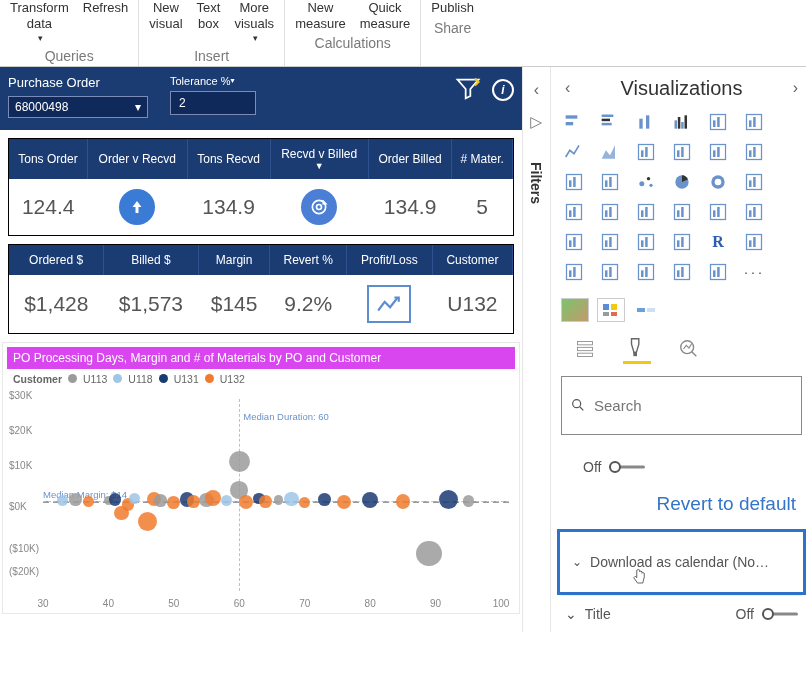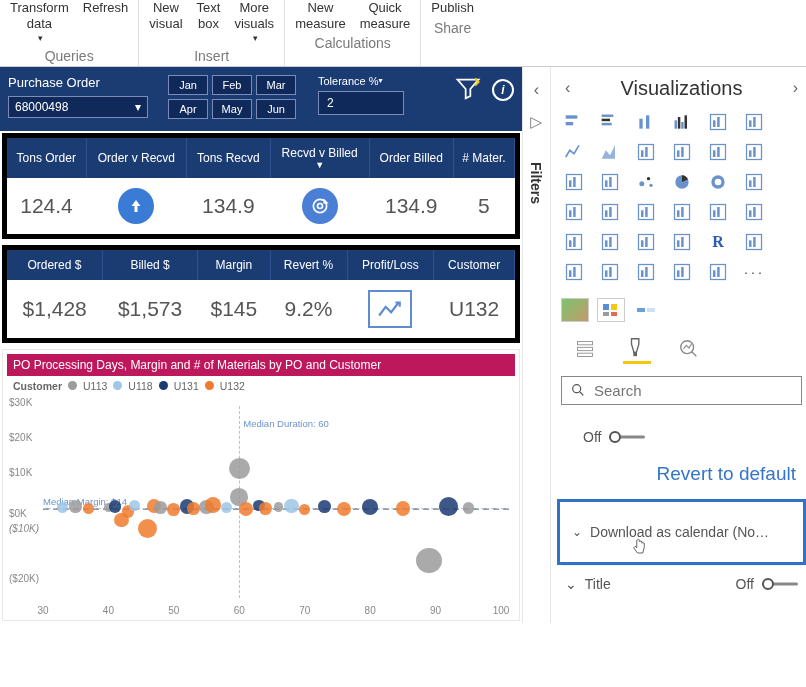--- a/index.html
+++ b/index.html
@@ -32,30 +32,30 @@
     .tol-label { color: #fff; font-size: 11px; margin-bottom: 4px; display: flex; align-items: center; }
     .tol-input { background: #0f2a5a; border: 1px solid #7a8bb8; color: #fff; padding: 4px 8px; width: 86px; }
     .icon-block { margin-left: auto; display: flex; gap: 10px; align-items: center; color: #fff; }
     .funnel-svg { width: 28px; height: 28px; }
     .info-circle { width: 22px; height: 22px; border: 2px solid #fff; border-radius: 50%; color: #fff; display: flex; align-items: center; justify-content: center; font-weight: 700; font-style: italic; }
 
     
     table.kpi { border-collapse: collapse; width: 100%; background: #fff; }
     table.kpi th { background: #1b3b73; color: #fff; font-size: 12px; font-weight: 400; padding: 8px 4px; text-align: center; border-right: 1px solid #2e5190; min-height: 38px; }
     table.kpi td { font-size: 21px; text-align: center; padding: 10px 4px; color: #555; }
-    .table-wrap { border: 5px solid #000000; margin: 2px; }
+    .table-wrap { border: 1px solid #000000; margin: 8px; }
     .sort-caret { font-size: 9px; display: block; }
 
     .blue-circle { width: 36px; height: 36px; border-radius: 50%; background: #3a7bd5; display: inline-flex; align-items: center; justify-content: center; }
     .target-circle { width: 36px; height: 36px; border-radius: 50%; background: #4a7fd5; display: inline-flex; align-items: center; justify-content: center; color: #fff; }
     .trend-box { width: 44px; height: 38px; border: 2px solid #5d8dcf; display: inline-flex; align-items: center; justify-content: center; color: #5d8dcf; }
 
     
     .chart-wrap { border: 1px solid #e8e8e8; margin: 2px; padding: 4px; }
-    .chart-title { background: #be185d; color: #fff; font-size: 12px; padding: 4px 6px; }
+    .chart-title { background: #d946ef; color: #fff; font-size: 12px; padding: 4px 6px; }
     .legend { font-size: 10.5px; color: #666; padding: 4px 6px; display: flex; gap: 6px; align-items: center; }
     .legend-dot { width: 9px; height: 9px; border-radius: 50%; display: inline-block; }
     .chart-body { position: relative; height: 220px; }
     .y-label { position: absolute; left: 2px; font-size: 10px; color: #888; transform: translateY(-50%); }
     .x-label { position: absolute; bottom: 0; font-size: 10px; color: #888; transform: translateX(-50%); }
     .zero-line { position: absolute; left: 36px; right: 6px; border-top: 2px dashed #999; }
     .median-vline { position: absolute; border-left: 1px dashed #aac3e8; top: 10px; bottom: 18px; }
     .median-hline { position: absolute; border-top: 1px dashed #aac3e8; left: 36px; right: 6px; }
     .median-text { position: absolute; font-size: 9.5px; color: #6a93cc; }
     .bubble { position: absolute; border-radius: 50%; opacity: 0.85; }
@@ -69,21 +69,21 @@
     .viz-icon svg { width: 22px; height: 20px; }
     .viz-icon.r-icon { color: #2e5db0; font-weight: 700; font-size: 16px; font-family: Georgia, serif; }
     .viz-icon.more { color: #555; font-size: 15px; letter-spacing: 2px; }
     .custom-row { display: flex; gap: 8px; margin-bottom: 16px; }
     .custom-viz { width: 28px; height: 24px; border: 1px solid #ccc; display: flex; align-items: center; justify-content: center; cursor: pointer; }
 
     .mode-tabs { display: flex; gap: 24px; margin-bottom: 12px; padding-left: 10px; }
     .mode-tab { width: 28px; height: 26px; display: flex; align-items: center; justify-content: center; cursor: pointer; padding-bottom: 4px; }
     .mode-tab.active { border-bottom: 3px solid #f2c811; }
 
-    .search-box { display: flex; align-items: center; border: 1px solid #888; padding: 5px 8px; margin-bottom: 14px; }
+    .search-box { display: flex; align-items: center; border: 1px solid #888; padding: 20px 8px; margin-bottom: 14px; }
     .search-box input { border: none; outline: none; flex: 1; font-size: 15px; background: transparent; }
     .search-icon { width: 16px; height: 16px; margin-right: 8px; color: #555; }
 
     .format-item { padding: 10px 0 10px 22px; font-size: 14px; color: #555; display: flex; align-items: center; gap: 8px; }
     .toggle { position: relative; width: 36px; height: 14px; }
     .toggle-track { position: absolute; width: 100%; height: 3px; background: #888; top: 50%; transform: translateY(-50%); border-radius: 2px; }
     .toggle-knob { position: absolute; width: 12px; height: 12px; border: 2px solid #555; border-radius: 50%; background: #fff; top: 50%; transform: translateY(-50%); left: 0; }
     .revert { text-align: right; color: #3475c9; font-size: 19px; padding: 8px 6px 14px 0; cursor: pointer; }
     .highlighted { border: 3px solid #2e73c9; padding: 16px 8px; margin: 0 -4px; }
     .expand-row { display: flex; align-items: center; gap: 8px; font-size: 14px; color: #555; padding: 6px 0 6px 4px; cursor: pointer; }
@@ -154,28 +154,20 @@
   <div class="report-area">
 
     <div class="report-top">
       <div class="po-block">
         <div class="po-label">Purchase Order</div>
         <div class="po-select">
           <span>68000498</span>
           <span>▾</span>
         </div>
       </div>
-      <div class="month-grid" id="month-grid">
-          <div class="month-btn">Jan</div>
-          <div class="month-btn">Feb</div>
-          <div class="month-btn">Mar</div>
-          <div class="month-btn">Apr</div>
-          <div class="month-btn">May</div>
-          <div class="month-btn">Jun</div>
-        </div>
       <div class="tol-block">
         <div class="tol-label">
             <span>Tolerance %</span>
             <span style="font-size:8px">▾</span>
           </div>
         <div class="tol-input">2</div>
       </div>
       <div class="icon-block">
         <span>
           <svg class="funnel-svg" viewBox="0 0 24 24">
@@ -261,21 +253,21 @@
             <span>U131</span>
             <span class="legend-dot" style="background: rgb(240, 123, 46);"></span>
             <span>U132</span>
           </span>
       </div>
       <div class="chart-body" id="chart-body">
           <span class="y-label" style="top: 6px;">$30K</span>
           <span class="y-label" style="top: 41.2px;">$20K</span>
           <span class="y-label" style="top: 76.4px;">$10K</span>
           <span class="y-label" style="top: 117px;">$0K</span>
-          <span class="y-label" style="top: 132px; font-style: italic;">($10K)</span>
+          <span class="y-label" style="top: 159px;">($10K)</span>
           <span class="y-label" style="top: 182px;">($20K)</span>
           <span class="x-label" style="left: 36px;">30</span>
           <span class="x-label" style="left: 101.429px;">40</span>
           <span class="x-label" style="left: 166.857px;">50</span>
           <span class="x-label" style="left: 232.286px;">60</span>
           <span class="x-label" style="left: 297.714px;">70</span>
           <span class="x-label" style="left: 363.143px;">80</span>
           <span class="x-label" style="left: 428.571px;">90</span>
           <span class="x-label" style="left: 494px;">100</span>
           <div class="zero-line" style="top: 111.6px;"></div>

